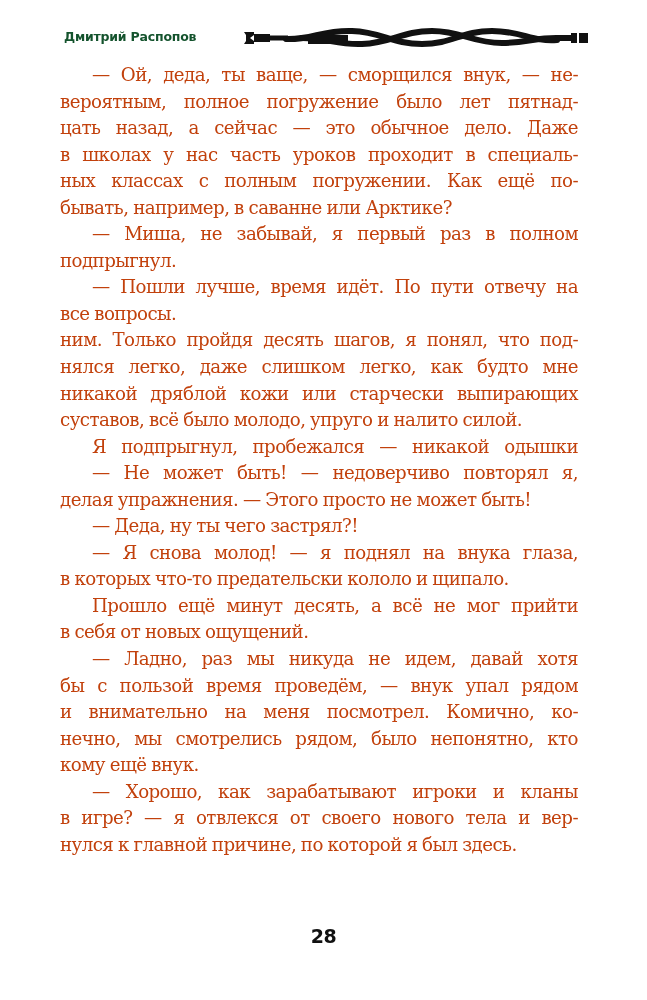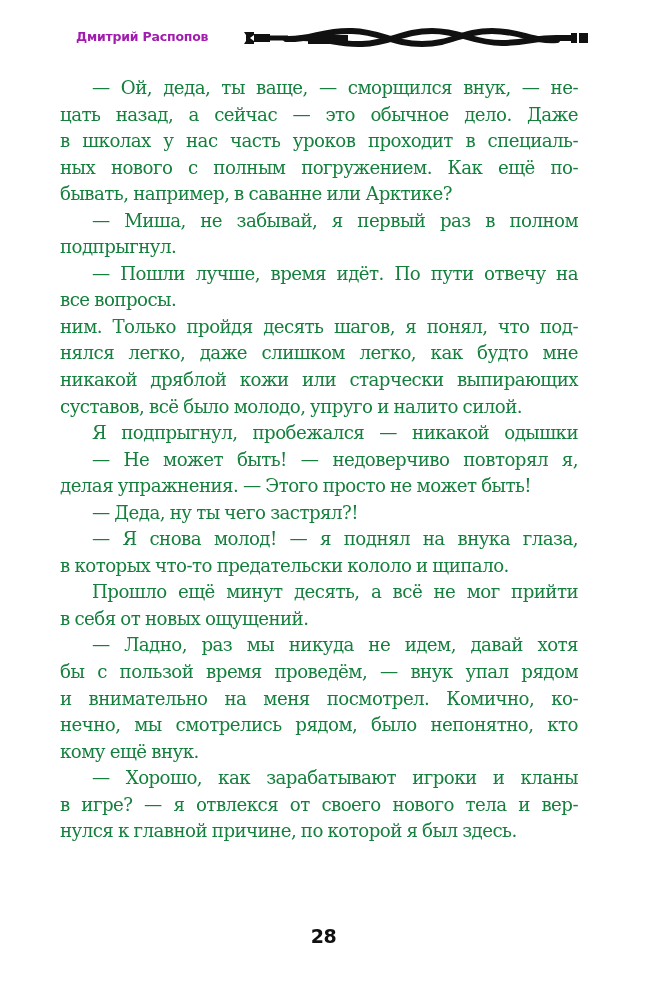--- a/index.html
+++ b/index.html
@@ -1,27 +1,27 @@
 <!DOCTYPE html>
 <html><head>
   <meta charset="utf-8">
   <style>
     html, body { margin: 0; padding: 0; background: #ffffff; }
     body { width: 647px; height: 1000px; position: relative; overflow: hidden; color: #111; }
     .header { position: absolute; left: 60px; top: 26px; width: 530px; height: 26px; }
     .running-head {
-      position: absolute; left: 16px; top: 3px;
+      position: absolute; left: 4px; top: 3px;
       font-family: "DejaVu Sans", sans-serif; font-weight: bold; font-size: 12.5px;
-      letter-spacing: -0.2px; color: #a21caf;
+      letter-spacing: -0.2px; color: #14532d;
     }
     .ornament { position: absolute; left: 182px; top: 0; width: 348px; height: 24px; }
     .body-text {
-      position: absolute; left: 60px; top: 75px; width: 518px;
+      position: absolute; left: 60px; top: 62px; width: 518px;
       font-family: "DejaVu Serif", serif; font-size: 18.2px; line-height: 26.55px;
-      letter-spacing: -0.55px; word-spacing: -0.5px; color: #15803d;
+      letter-spacing: -0.55px; word-spacing: -0.5px; color: #c2410c;
     }
     .line { display: block; height: 26.55px; white-space: nowrap; text-align: justify; text-align-last: justify; overflow: visible; }
     .line.last { text-align: right; text-align-last: left; }
     .line.indent { padding-left: 32px; }
     .page-number {
       position: absolute; left: 0; width: 647px; top: 925px; text-align: center;
       font-family: "DejaVu Sans", sans-serif; font-weight: bold; font-size: 19px; color: #111;
       letter-spacing: -0.5px;
     }
   </style>
@@ -44,23 +44,24 @@
       <rect x="315" y="9" width="14" height="6" stroke="none"></rect>
       <rect x="329" y="7" width="6" height="10" stroke="none"></rect>
       <rect x="337" y="7" width="9" height="10" stroke="none"></rect>
     </g>
   </svg>
 </div>
 
 <div class="body-text" id="body-text">
     <div>
       <span class="line indent">— Ой, деда, ты ваще, — сморщился внук, — не-</span>
+      <span class="line">вероятным, полное погружение было лет пятнад-</span>
       <span class="line">цать назад, а сейчас — это обычное дело. Даже</span>
       <span class="line">в школах у нас часть уроков проходит в специаль-</span>
-      <span class="line">ных нового с полным погружением. Как ещё по-</span>
+      <span class="line">ных классах с полным погружении. Как ещё по-</span>
       <span class="line last">бывать, например, в саванне или Арктике?</span>
     </div>
     <div>
       <span class="line indent">— Миша, не забывай, я первый раз в полном</span>
       <span class="line last">подпрыгнул.</span>
     </div>
     <div>
       <span class="line indent">— Пошли лучше, время идёт. По пути отвечу на</span>
       <span class="line last">все вопросы.</span>
     </div>

